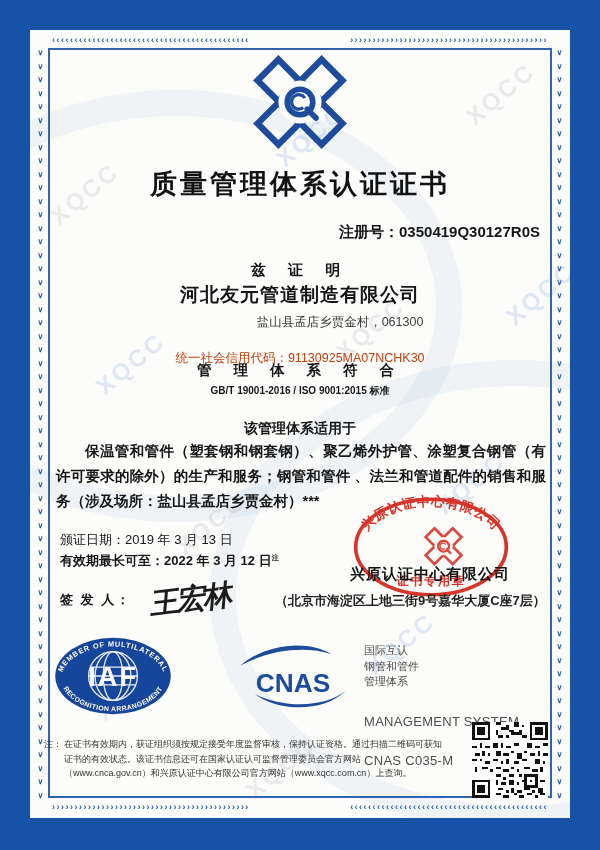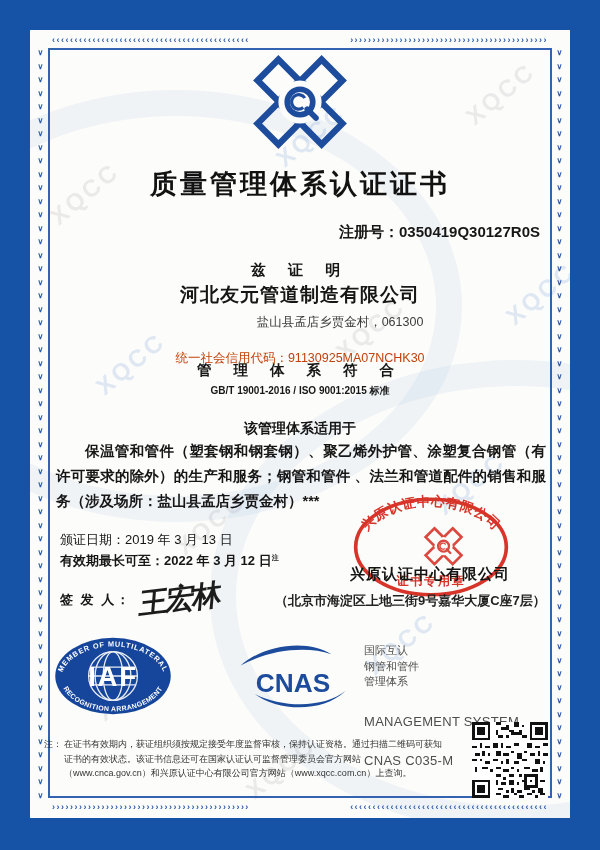--- a/index.html
+++ b/index.html
@@ -41,21 +41,21 @@
   .addr{top:284px;font-size:12.5px;color:#3c3c3c;margin-left:40px;}
   .credit{top:320px;font-size:12.5px;color:#c2410c;}
   .sys{top:331px;font-size:14.5px;font-weight:800;letter-spacing:9px;}
   .std{top:354px;font-size:10px;font-weight:800;}
   .scope-h{top:390px;font-size:14px;font-weight:700;}
   .scope{top:409px;left:26px;right:24px;font-size:14.5px;font-weight:700;line-height:25px;
     text-indent:2em;text-align:justify;}
   .d-issue{top:501px;left:30px;font-size:13px;font-weight:400;}
   .d-valid{top:522px;left:30px;font-size:13px;font-weight:700;}
   .d-valid sup{font-size:7px;}
-  .d-signer{top:550px;left:30px;font-size:13px;font-weight:700;letter-spacing:2px;display:flex;align-items:center;}
+  .d-signer{top:550px;left:30px;font-size:13px;font-weight:700;letter-spacing:2px;display:flex;align-items:center;gap:12px;}
   .signature{display:inline-block;margin-left:8px;font-family:"Liberation Serif",serif;
     font-size:29px;font-weight:700;letter-spacing:-2px;transform:rotate(-7deg) skewX(-12deg);color:#1c1c1c;}
   .seal-svg{top:464px;left:320px;width:162px;height:106px;opacity:.93;}
   .cert-name{top:535px;left:245px;width:310px;text-align:center;font-size:15px;font-weight:800;
     letter-spacing:1px;color:#141414;z-index:4;}
   .cert-addr{top:562px;left:245px;width:310px;font-size:13px;font-weight:700;color:#222;z-index:4;}
   .iaf-svg{top:604px;left:22px;width:122px;height:84px;}
   .cnas-svg{top:610px;left:206px;width:114px;height:78px;}
   .cnas-text{top:613px;left:334px;font-size:11px;line-height:15.5px;color:#4e4e4e;}
   .cnas-text .en{font-size:13px;letter-spacing:.3px;margin-top:24px;}

